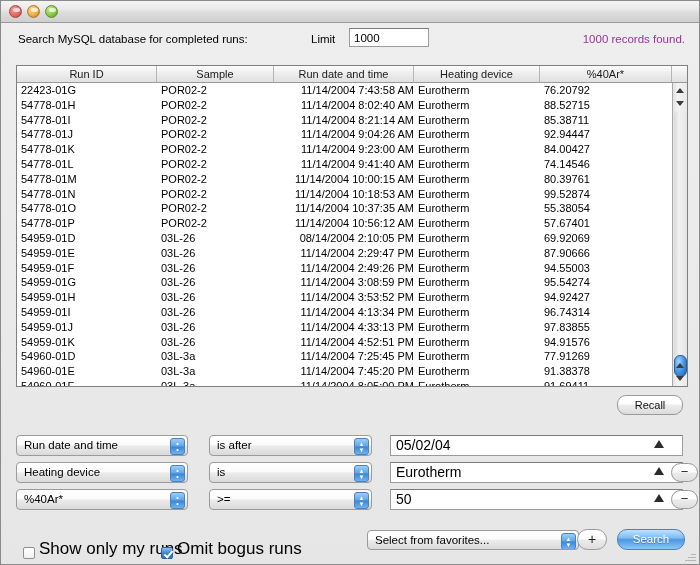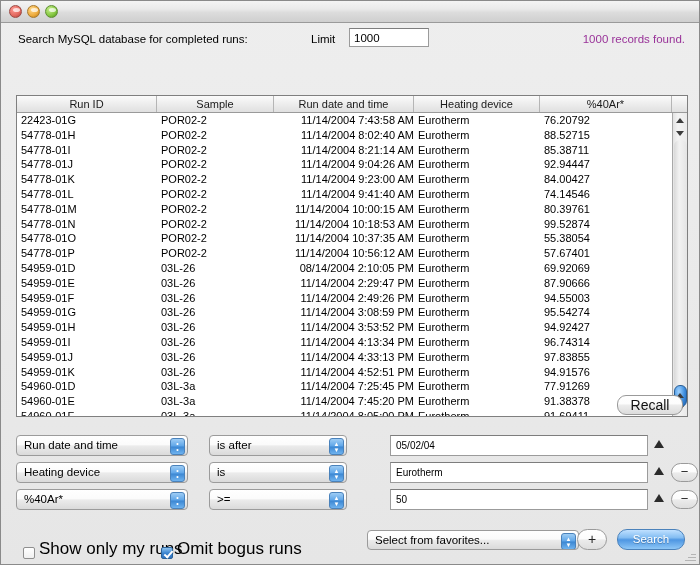--- a/index.html
+++ b/index.html
@@ -95,21 +95,20 @@
 
   
   #table-wrap {
     position: absolute;
     left: 15px; top: 64px;
     width: 672px; height: 322px;
     box-sizing: border-box;
     background: #fff;
     border: 1px solid #7f7f7f;
     overflow: hidden;
-    margin-top: 30px;
   }
   #thead {
     display: flex;
     height: 17px;
     box-sizing: border-box;
     background: linear-gradient(to bottom, #fbfbfb 0%, #ededed 50%, #e0e0e0 100%);
     border-bottom: 1px solid #9a9a9a;
   }
   #thead .th {
     box-sizing: border-box;
@@ -196,21 +195,21 @@
     border: 1px solid #2a5f96;
     box-sizing: border-box;
   }
 
   
   .aqua-btn {
     box-sizing: border-box;
     background: linear-gradient(to bottom, #ffffff 0%, #fdfdfd 42%, #ececec 52%, #dcdcdc 100%);
     border: 1px solid #9a9a9a;
     border-radius: 9px;
-    font-size: 14px;
+    font-size: 11px;
     color: #111;
     text-align: center;
     font-family: inherit;
   }
   #recall-btn {
     position: absolute;
     right: 16px; top: 394px;
     width: 66px; height: 20px;
     line-height: 18px;
   }
@@ -252,30 +251,30 @@
     font-size: 8px;
     line-height: 8px;
     letter-spacing: 0;
   }
   .popup.dbl .knob .glyph::before { content: "\25B2"; display: block; font-size: 6px; line-height: 6px; }
   .popup.dbl .knob .glyph::after  { content: "\25BC"; display: block; font-size: 6px; line-height: 6px; }
   .popup.single .knob .glyph::before { content: "\2022"; display:block; font-size: 7px; line-height:6px;}
   .popup.single .knob .glyph::after  { content: "\2022"; display:block; font-size: 7px; line-height:6px;}
 
   .field-pos { left: 0; width: 172px; }
-  .op-pos    { left: 193px; width: 138px; }
+  .op-pos    { left: 193px; width: 163px; }
 
   .valfield {
     position: absolute;
-    left: 374px; width: 258px; height: 21px;
+    left: 374px; width: 293px; height: 21px;
     box-sizing: border-box;
     background: #fff;
     border: 1px solid #9b9b9b;
     border-top-color: #7d7d7d;
-    font-size: 10px;
+    font-size: 14px;
     line-height: 19px;
     padding-left: 5px;
     color: #000;
     overflow: hidden;
     white-space: nowrap;
   }
   .updown {
     position: absolute;
     left: 638px; top: 5px;
     width: 0; height: 0;

